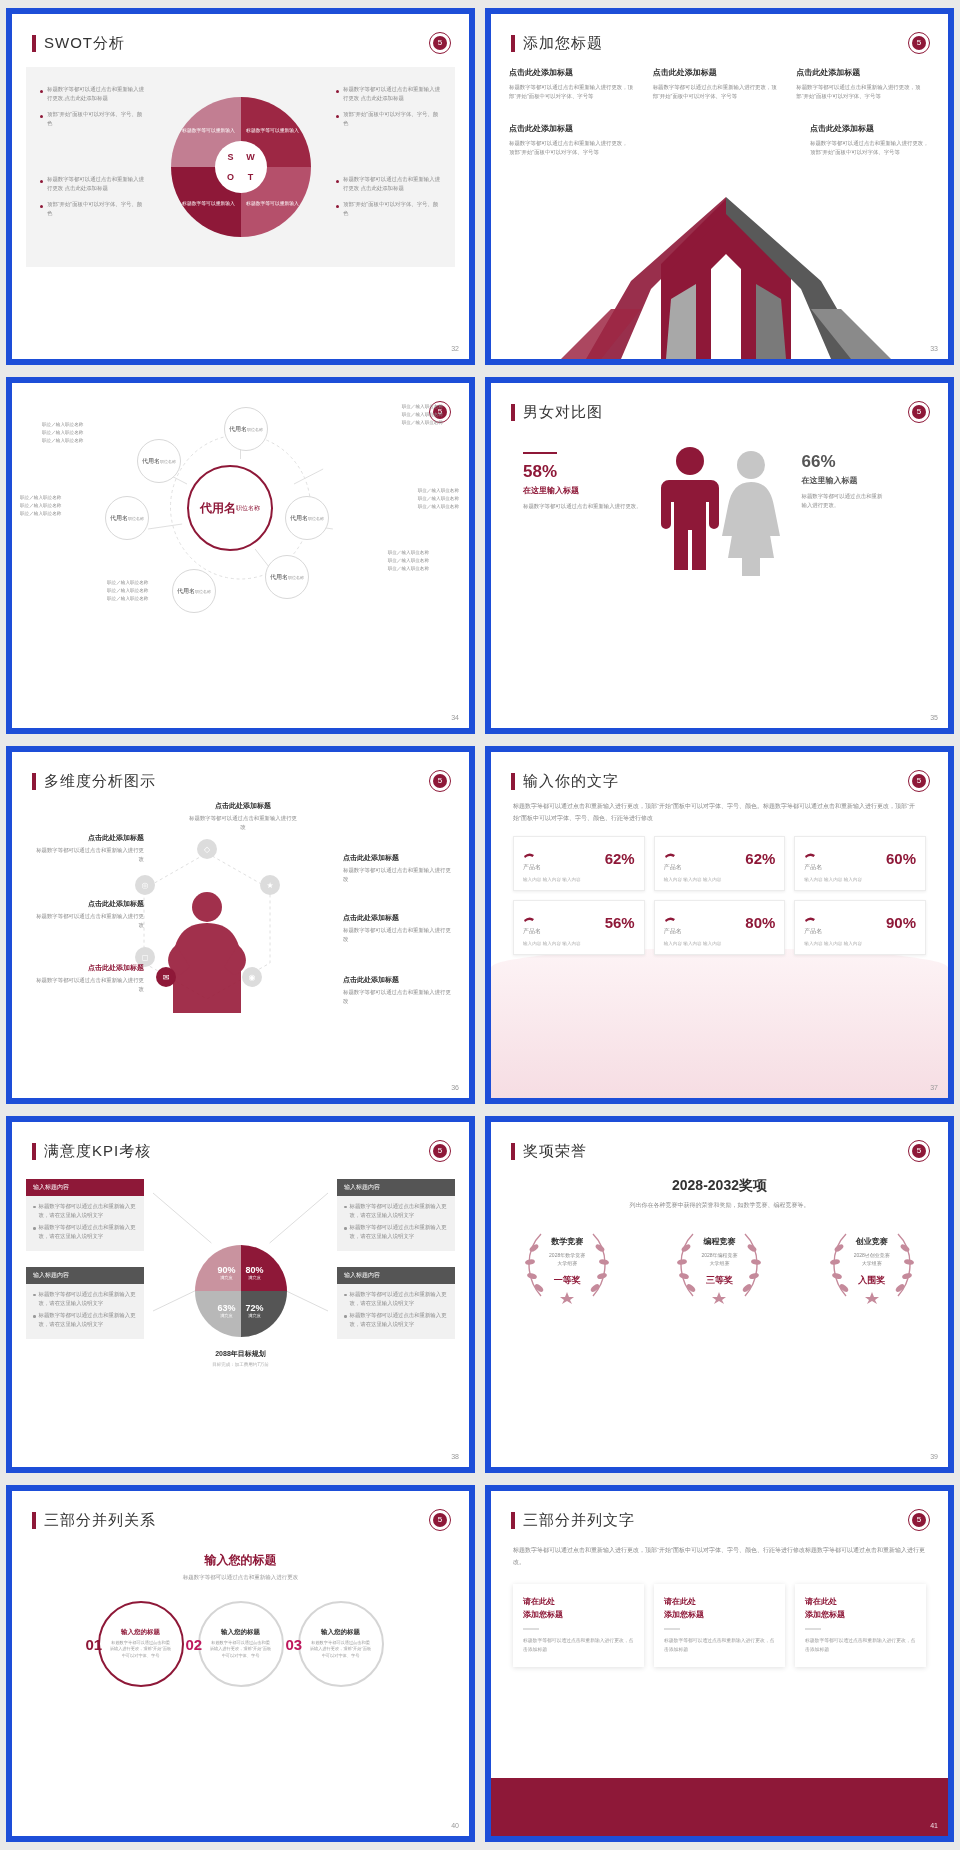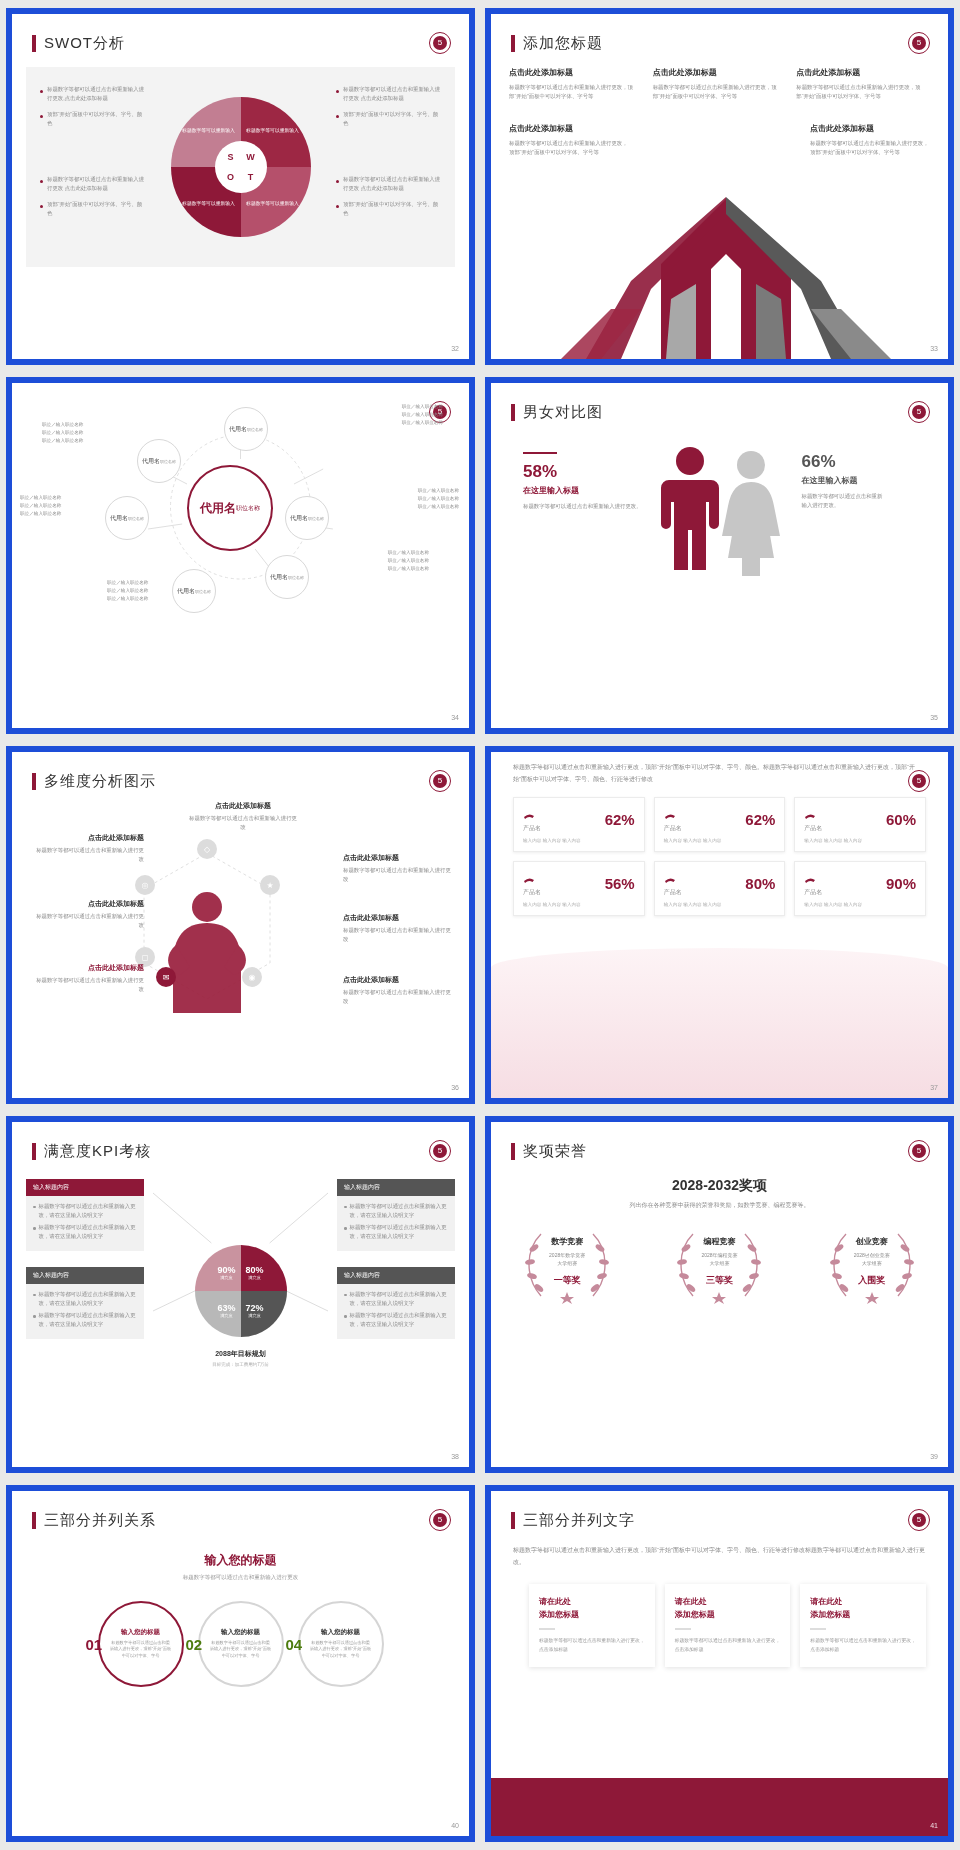--- a/index.html
+++ b/index.html
@@ -180,26 +180,26 @@
   .tp-head { text-align:center; margin-top:22px; }
   .tp-h { font-size:12px; font-weight:bold; color:#8e1838; }
   .tp-s { font-size:5.5px; color:#999; margin-top:5px; }
   .tp-row { display:flex; justify-content:center; gap:14px; margin-top:20px; }
   .circle { width:86px; height:86px; border-radius:50%; border:2px solid #d5d5d5;
     display:flex; flex-direction:column; align-items:center; justify-content:center; padding:0 10px; position:relative;}
   .circle.active { border-color:#8e1838; }
   .circle h5 { font-size:6.5px; color:#333; margin-bottom:3px; }
   .circle.active h5 { color:#8e1838; }
   .circle .ctxt { font-size:4.2px; color:#9a9a9a; line-height:1.6; text-align:center; }
-  .cnum { position:absolute; left:-14px; top:50%; transform:translateY(-50%); font-size:15px; font-weight:bold; color:#4d7c0f; }
+  .cnum { position:absolute; left:-14px; top:50%; transform:translateY(-50%); font-size:15px; font-weight:bold; color:#be185d; }
   .cnum.active { color:#8e1838; }
 
   
   .t3-p { font-size:6px; color:#8a8a8a; line-height:2; padding: 14px 22px 0 22px; }
-  .t3-row { display:flex; gap:10px; padding: 16px 22px 0 38px; position:relative; z-index:2;}
+  .t3-row { display:flex; gap:10px; padding: 16px 22px 0 22px; position:relative; z-index:2;}
   .t3-card { flex:1; background:#fff; box-shadow:0 1px 5px rgba(0,0,0,.12); padding:12px 10px; }
   .t3-card h5 { font-size:8px; color:#8e1838; font-weight:bold; line-height:1.6; }
   .t3-card .bar { width:16px; height:2px; background:#ddd; margin:7px 0; }
   .t3-card p { font-size:4.8px; color:#9a9a9a; line-height:1.8; }
   .redband { position:absolute; left:0; right:0; bottom:0; height:58px; background:#8e1838; z-index:1; }
 </style>
 </head>
 <body>
 
 <div class="grid">
@@ -476,20 +476,24 @@
       <div class="md-item" style="right:14px; top:184px;">
         <h5>点击此处添加标题</h5>
         <div class="tiny">标题数字等都可以通过点击和重新输入进行更改</div>
       </div>
     </div>
     <div class="pagenum">36</div>
   </div>
 
   <div class="slide">
     <div class="pinkbg"></div>
+    <div class="title-row" style="position:relative; z-index:2;">
+      <span class="title-bar"></span>
+      <span class="slide-title">输入你的文字</span>
+    </div>
     <div class="logo" style="z-index:3;">
         <span class="inner">5</span>
       </div>
 
     <div class="intro-p" style="position:relative; z-index:2;">标题数字等都可以通过点击和重新输入进行更改，顶部“开始”面板中可以对字体、字号、颜色。标题数字等都可以通过点击和重新输入进行更改，顶部“开始”面板中可以对字体、字号、颜色、行距等进行修改</div>
 
     <div class="cards" style="position:relative; z-index:2;">
       <div class="card">
         <div class="ctop">
             <div><svg class="ico" viewBox="0 0 24 16">
@@ -764,21 +768,21 @@
         <span class="cnum active">01</span>
         <h5>输入您的标题</h5>
         <div class="ctxt">标题数字等都可以通过点击和重新输入进行更改，顶部“开始”面板中可以对字体、字号</div>
       </div>
       <div class="circle">
         <span class="cnum">02</span>
         <h5>输入您的标题</h5>
         <div class="ctxt">标题数字等都可以通过点击和重新输入进行更改，顶部“开始”面板中可以对字体、字号</div>
       </div>
       <div class="circle">
-        <span class="cnum">04</span>
+        <span class="cnum">03</span>
         <h5>输入您的标题</h5>
         <div class="ctxt">标题数字等都可以通过点击和重新输入进行更改，顶部“开始”面板中可以对字体、字号</div>
       </div>
     </div>
     <div class="pagenum">40</div>
   </div>
 
   <div class="slide">
     <div class="redband"></div>
     <div class="title-row" style="position:relative; z-index:2;">

